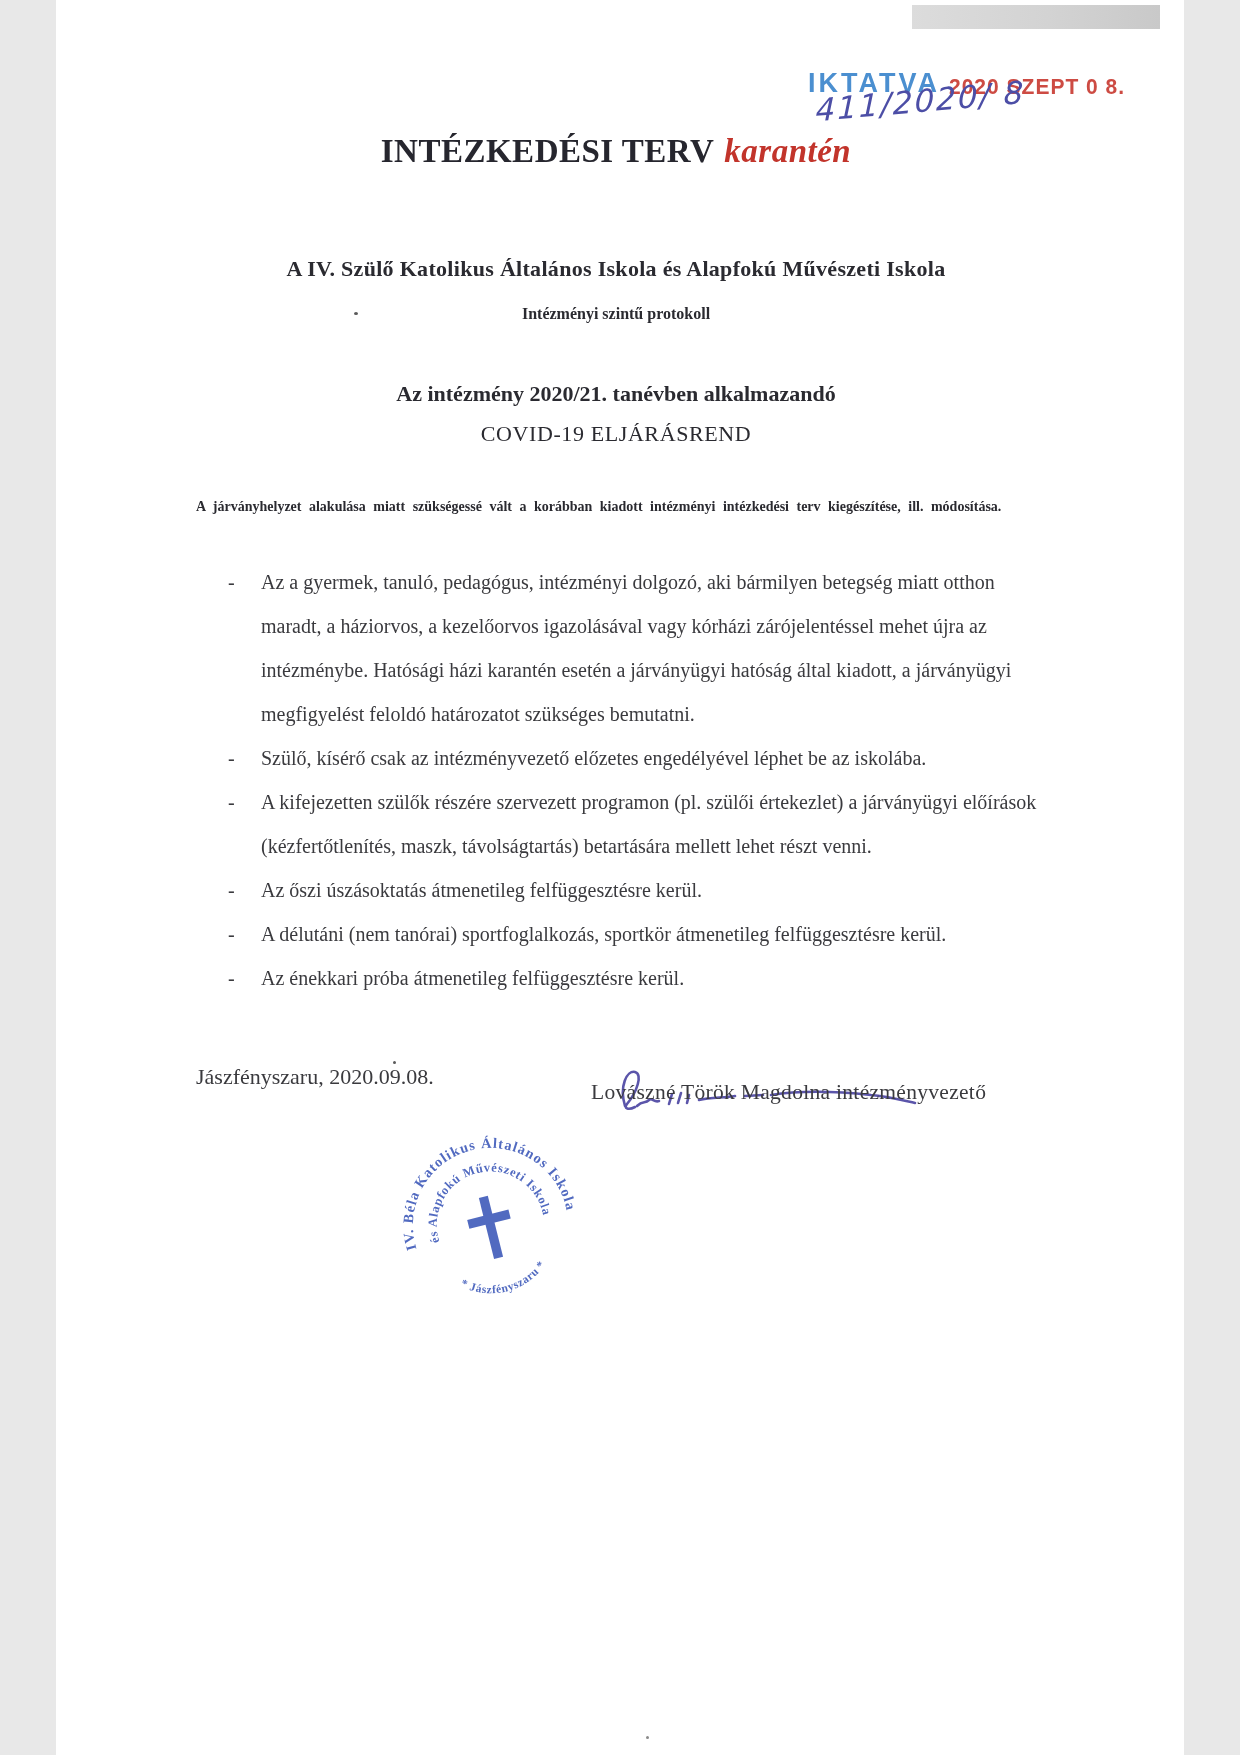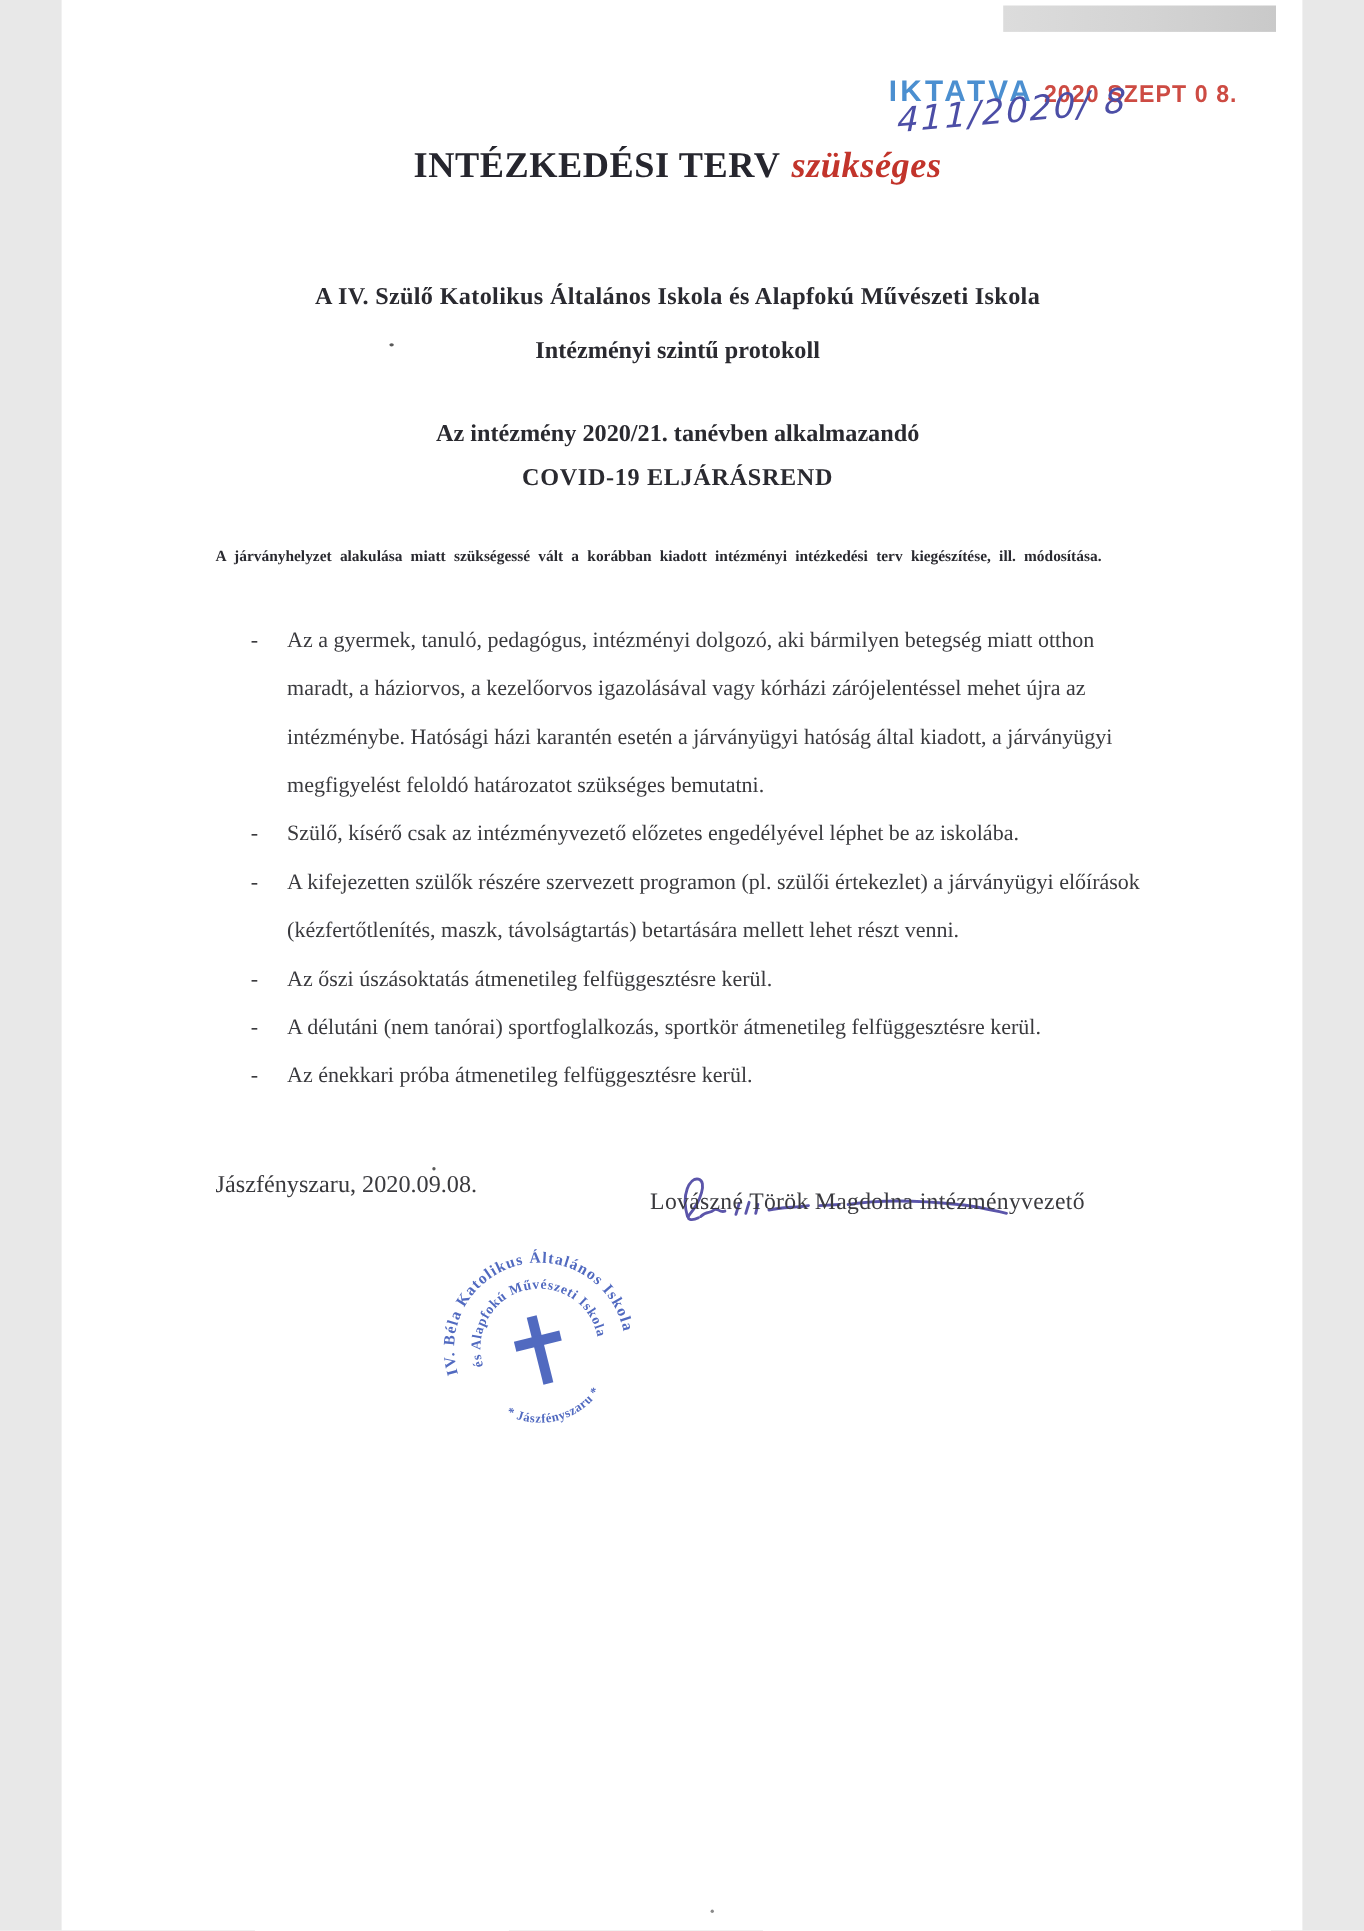--- a/index.html
+++ b/index.html
@@ -38,23 +38,23 @@
     font-family:"DejaVu Sans", sans-serif;
     font-style:italic;font-size:31px;letter-spacing:2px;
     color:#4c4ea6;
     transform:rotate(-5deg) skewX(-6deg);transform-origin:left top;
   }
   
   .doc-title{top:133px;font-size:33px;font-weight:bold;letter-spacing:.5px;color:#26262e;}
   .doc-title .em{color:#c2342b;font-style:italic;margin-left:10px;}
   .h-ref{top:203px;font-size:20px;font-weight:bold;letter-spacing:.4px;word-spacing:2px;color:#2a2a30;}
   .h-inst{top:256px;font-size:22px;font-weight:bold;letter-spacing:.3px;color:#2a2a30;}
-  .h-prot{top:305px;font-size:22px;font-weight:bold;color:#2a2a30;}
+  .h-prot{top:305px;font-size:16px;font-weight:bold;color:#2a2a30;}
   .h-year{top:362px;font-size:22px;font-weight:bold;color:#2a2a30;margin-top:19px;}
-  .h-covid{top:421px;font-size:22px;font-weight:bold;letter-spacing:.6px;color:#2a2a30;}
+  .h-covid{top:421px;font-size:22px;font-weight:normal;letter-spacing:.6px;color:#2a2a30;}
   
   .intro{
     left:140px;top:470px;width:845px;
     font-size:14px;font-weight:bold;line-height:45px;
     text-align:justify;text-align-last:left;word-spacing:4px;
     color:#2a2a30;
   }
   
   .blist{
     left:172px;top:560px;width:815px;
@@ -78,21 +78,21 @@
   <div class="abs corner-block"></div>
   <div class="abs dot" style="left:298px;top:312px;width:4px;height:3px;"></div>
   <div class="abs dot" style="left:337px;top:1061px;width:3px;height:3px;"></div>
   <div class="abs dot" style="left:590px;top:1736px;width:3px;height:3px;background:#8a8a8a;"></div>
 
   <div class="abs iktatva">IKTATVA</div>
   <div class="abs iktatva-date">2020 SZEPT 0 8.</div>
   <div class="abs handwritten">411/2020/ 8</div>
 
   <div class="abs centerband doc-title">
-    <span>INTÉZKEDÉSI TERV</span><span class="em">szükséges</span>
+    <span>INTÉZKEDÉSI TERV</span><span class="em">karantén</span>
   </div>
 
   <div class="abs centerband h-inst">A IV. Szülő Katolikus Általános Iskola és Alapfokú Művészeti Iskola</div>
   <div class="abs centerband h-prot">Intézményi szintű protokoll</div>
   <div class="abs centerband h-year">Az intézmény 2020/21. tanévben alkalmazandó</div>
   <div class="abs centerband h-covid">COVID-19 ELJÁRÁSREND</div>
 
   <p class="abs intro">A járványhelyzet alakulása miatt szükségessé vált a korábban kiadott intézményi intézkedési terv kiegészítése, ill. módosítása.</p>
 
   <ul class="abs blist">

